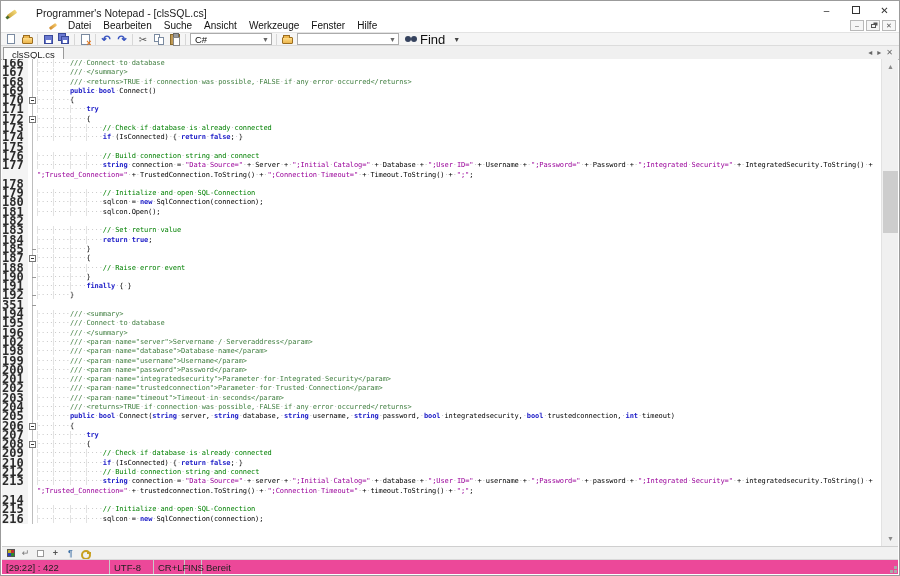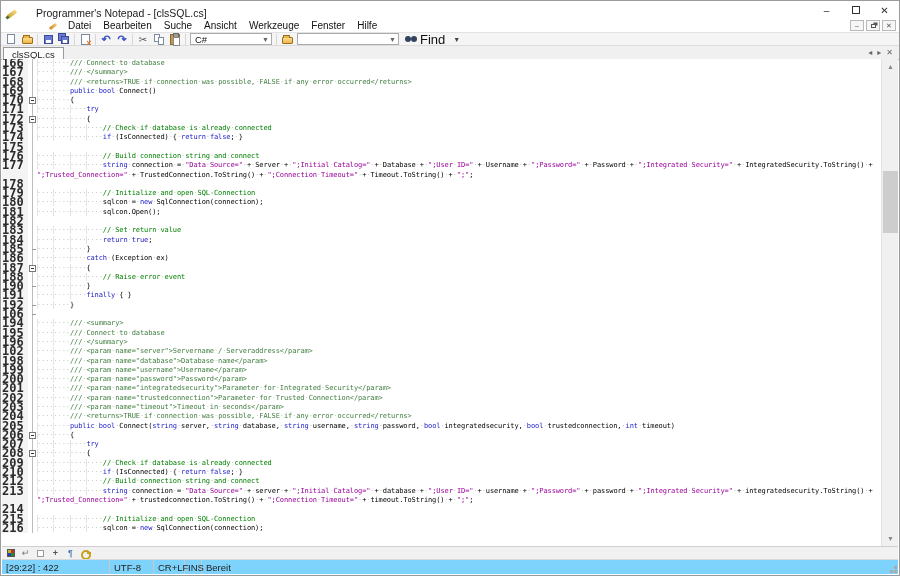--- a/index.html
+++ b/index.html
@@ -77,21 +77,21 @@
   .code-area{position:absolute;left:0;top:0;right:17px;bottom:0;overflow:hidden;}
   .crow{display:flex;height:9.3px;}
   .ln{width:26px;flex:0 0 26px;text-align:right;padding-right:5px;background:#f4f4f4;
     font-family:"DejaVu Sans Mono",monospace;font-size:12px;line-height:9.3px;font-weight:bold;color:#2b2b2b;}
   .fold{width:9px;flex:0 0 9px;position:relative;background:#fff;}
   .fold::before{content:"";position:absolute;left:4px;top:0;bottom:0;width:1px;background:#bdbdbd;}
   .fbox{position:absolute;left:1px;top:1px;width:7px;height:7px;border:1px solid #777;background:#fff;z-index:2;}
   .fbox::after{content:"";position:absolute;left:1px;top:2px;width:3px;height:1px;background:#333;}
   .fend{position:absolute;left:4px;top:4px;width:4px;height:1px;background:#9a9a9a;}
   .ct{white-space:pre;font-family:"DejaVu Sans Mono",monospace;font-size:7px;line-height:9.3px;letter-spacing:-0.1px;color:#000;}
-  .tk-k{color:#2121c8;font-weight:normal;}
+  .tk-k{color:#2121c8;font-weight:bold;}
   .tk-s{color:#990099;}
   .tk-c{color:#008000;}
   .tk-d{color:#417f41;}
   .tk-p{color:#000;}
   .ws{color:#c4c4c4;}
   .indent{background-image:repeating-linear-gradient(to right,#e2e2e2 0 1px,transparent 1px 16.45px);}
 
   
   .vscroll{position:absolute;top:0;right:0;width:17px;bottom:0;background:#f0f0f0;border-left:1px solid #e2e2e2;}
   .sbtn{position:absolute;left:0;width:17px;height:15px;display:flex;align-items:center;justify-content:center;
@@ -106,21 +106,21 @@
   .i-colors{width:8px;height:8px;background:conic-gradient(#c03030 0 25%,#2a8a2a 0 50%,#2a3ac0 0 75%,#c0b020 0);border:1px solid #555;}
   .i-wrap{color:#777;font-size:9px;}
   .i-wsbox{width:7px;height:7px;border:1px solid #999;background:#fff;}
   .i-plus{color:#555;font-weight:bold;font-size:9px;}
   .i-pilcrow{color:#3b6ea5;font-size:9px;}
   .i-key{position:relative;width:10px;height:6px;}
   .i-key::before{content:"";position:absolute;left:0;top:0;width:6px;height:6px;border:2px solid #c8a020;border-radius:50%;}
   .i-key::after{content:"";position:absolute;left:6px;top:2px;width:4px;height:2px;background:#c8a020;}
 
   
-  .statusbar{position:absolute;left:1px;right:1px;bottom:1px;height:15px;background:#7dd3fc;
+  .statusbar{position:absolute;left:1px;right:1px;bottom:1px;height:15px;background:#ec4899;
     border-top:1px solid #d9d9d9;display:flex;align-items:center;font-size:9.5px;color:#222;}
   .scell{height:100%;display:flex;align-items:center;padding-left:4px;border-right:1px solid #c9c9c9;}
   .scell.pos{width:108px;}
   .scell.enc{width:44px;}
   .scell.eol{width:31px;}
   .scell.ins{width:17px;padding-left:3px;}
   .scell.msg{flex:1;border-right:none;}
   .grip{position:absolute;right:1px;bottom:1px;width:3px;height:3px;background:#aaa;
     box-shadow:-4px 0 0 #aaa,0 -4px 0 #aaa;}
 </style>
@@ -340,25 +340,20 @@
           <span class="ct"><span class="ws indent">················</span><span class="tk-k">return</span><span class="ws">·</span><span class="tk-k">true</span><span class="tk-p">;</span></span>
         </div>
         <div class="crow">
           <span class="ln">185</span>
           <span class="fold">
             <span class="fend"></span>
           </span>
           <span class="ct"><span class="ws indent">············</span><span class="tk-p">}</span></span>
         </div>
         <div class="crow">
-          <span class="ln">186</span>
-          <span class="fold"></span>
-          <span class="ct"><span class="ws indent">············</span><span class="tk-k">catch</span><span class="ws">·</span><span class="tk-p">(Exception</span><span class="ws">·</span><span class="tk-p">ex)</span></span>
-        </div>
-        <div class="crow">
           <span class="ln">187</span>
           <span class="fold">
             <span class="fbox"></span>
           </span>
           <span class="ct"><span class="ws indent">············</span><span class="tk-p">{</span></span>
         </div>
         <div class="crow">
           <span class="ln">188</span>
           <span class="fold"></span>
           <span class="ct"><span class="ws indent">················</span><span class="tk-c">//</span><span class="ws">·</span><span class="tk-c">Raise</span><span class="ws">·</span><span class="tk-c">error</span><span class="ws">·</span><span class="tk-c">event</span></span>
@@ -376,21 +371,21 @@
           <span class="ct"><span class="ws indent">············</span><span class="tk-k">finally</span><span class="ws">·</span><span class="tk-p">{</span><span class="ws">·</span><span class="tk-p">}</span></span>
         </div>
         <div class="crow">
           <span class="ln">192</span>
           <span class="fold">
             <span class="fend"></span>
           </span>
           <span class="ct"><span class="ws indent">········</span><span class="tk-p">}</span></span>
         </div>
         <div class="crow">
-          <span class="ln">106</span>
+          <span class="ln">351</span>
           <span class="fold">
             <span class="fend"></span>
           </span>
           <span class="ct"></span>
         </div>
         <div class="crow">
           <span class="ln">194</span>
           <span class="fold"></span>
           <span class="ct"><span class="ws indent">········</span><span class="tk-d">///</span><span class="ws">·</span><span class="tk-d">&lt;summary&gt;</span></span>
         </div>

